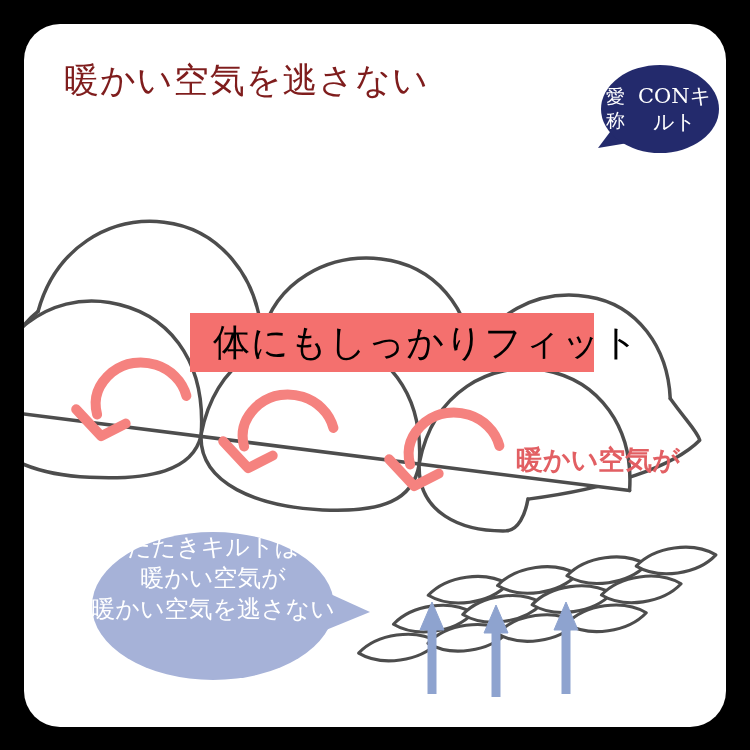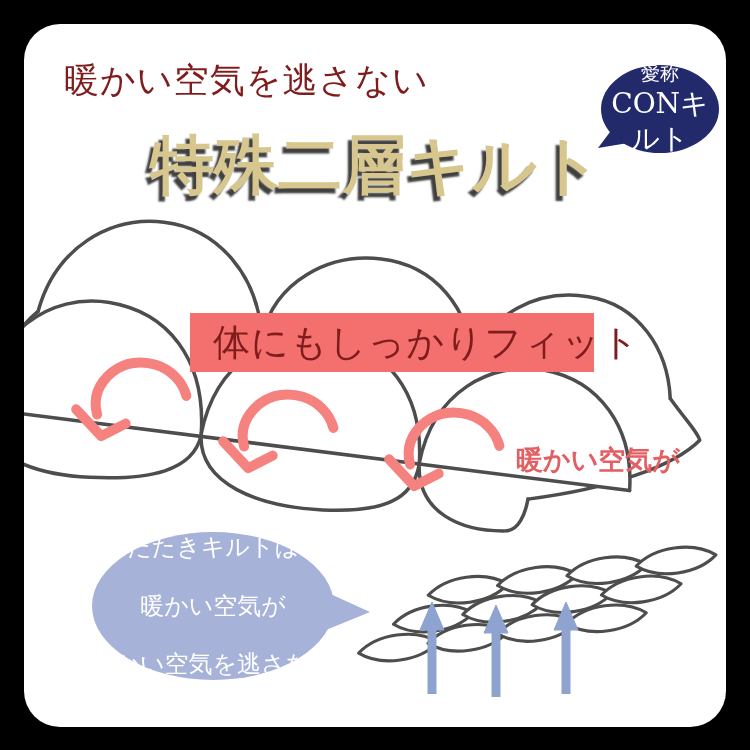--- a/index.html
+++ b/index.html
@@ -9,32 +9,32 @@
   .canvas{position:absolute;left:24px;top:24px;width:702px;height:703px;
           background:#fff;border-radius:36px;overflow:hidden;}
   .abs{position:absolute;}
   .illus-svg{position:absolute;left:0;top:0;}
   .catch-copy{left:40px;top:36px;font-size:35px;line-height:1.15;color:#7f1d1d;
               letter-spacing:1px;white-space:nowrap;}
   .main-title{left:126px;top:106px;font-size:64px;font-weight:600;line-height:1.1;
               color:#d7c78e;letter-spacing:0;white-space:nowrap;
               text-shadow:-4px 5px 2px #3f3f3f;}
   .nickname-bubble{left:577px;top:41px;width:118px;height:88px;background:#232a6c;
-              border-radius:50%;display:flex;flex-direction:column;align-items:center;
-              justify-content:center;color:#fff;text-align:center;}
+              border-radius:50%;display:flex;align-items:center;
+              justify-content:flex-start;color:#fff;text-align:center;}
   .nickname-line1{font-size:19px;line-height:1.25;}
-  .nickname-line2{font-size:28px;line-height:1.25;}
+  .nickname-line2{font-size:21px;line-height:1.25;}
   .fit-banner{left:166px;top:289px;width:404px;height:59px;background:#f4706e;
               display:flex;align-items:center;padding-left:23px;box-sizing:border-box;
-              color:#7f1d1d;font-size:37px;letter-spacing:1px;white-space:nowrap;}
+              color:#000000;font-size:37px;letter-spacing:1px;white-space:nowrap;}
   .warm-caption{left:466px;top:421px;width:216px;text-align:center;color:#e25f63;
               font-size:27px;font-weight:bold;line-height:30px;}
   .tataki-bubble{left:68px;top:508px;width:242px;height:148px;background:#a6b2d8;
               border-radius:50%;display:flex;flex-direction:column;align-items:center;
-              justify-content:space-between;color:#fff;text-align:center;font-size:24px;
+              justify-content:flex-start;color:#fff;text-align:center;font-size:24px;
               line-height:31px;white-space:nowrap;}
 </style>
 </head>
 <body>
 
 <div class="frame">
   <div class="canvas">
 
     <svg class="illus-svg" width="702" height="703" viewBox="24 24 702 703">
       <defs>
@@ -106,21 +106,20 @@
             <path d="M 554,630 L 566,602 L 578,630 Z"></path>
           </g>
         </g>
       </g>
 
       <polygon points="616,124 646,140 598,148" fill="#232a6c"></polygon>
       <polygon points="326,592 370,612 326,630" fill="#a6b2d8"></polygon>
     </svg>
 
     <div class="abs catch-copy">暖かい空気を逃さない</div>
-    <div class="abs main-title">特殊二層キルト</div>
 
     <div class="abs nickname-bubble">
       <div class="nickname-line1">愛称</div>
       <div class="nickname-line2">CONキルト</div>
     </div>
 
     <div class="abs fit-banner">体にもしっかりフィット</div>
 
     <div class="abs warm-caption">
       <div>暖かい空気が</div>

